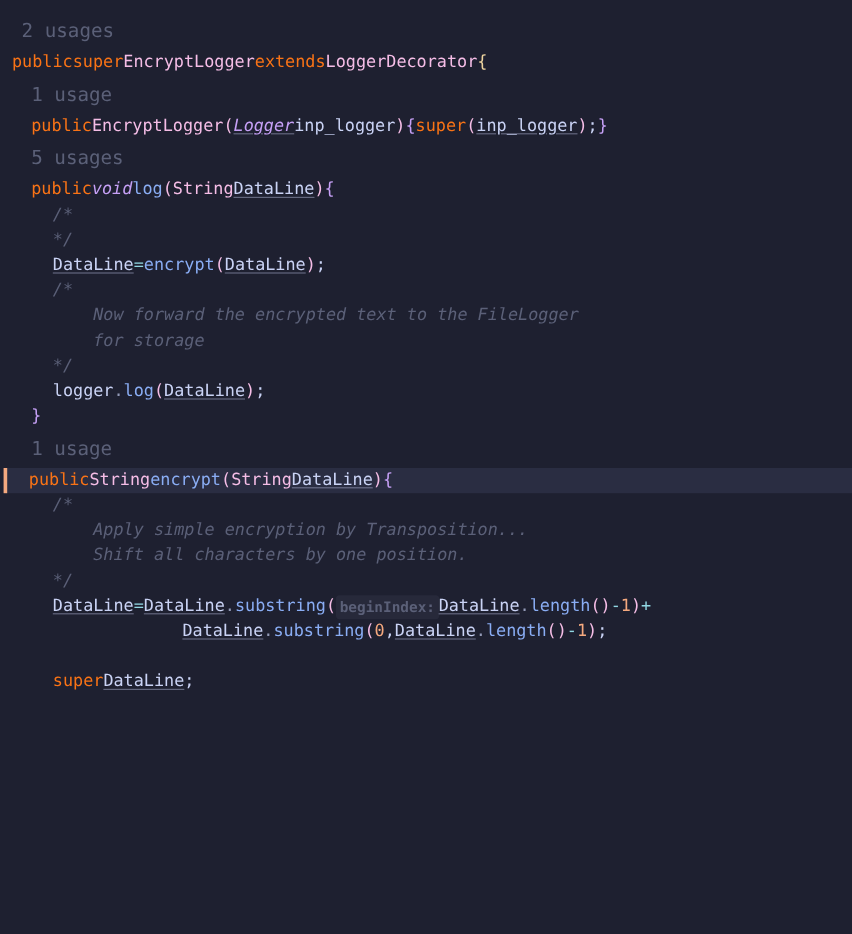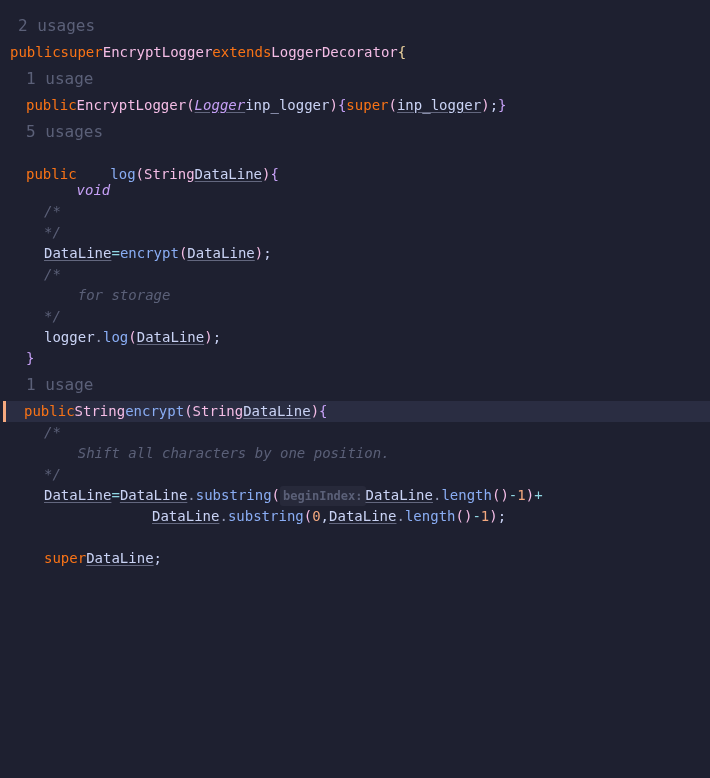--- a/index.html
+++ b/index.html
@@ -31,21 +31,21 @@
       border-left: 3px solid #f5a97f;
       padding-left: 4px;
       margin-left: -5px;
     }
     .usage {
       color: #5b6078;
       font-size: 16px;
       padding: 4px 0 4px 10px;
     }
     .kw { color: #f97316; }
-    .type { color: #c6a0f6; font-style: italic; margin-top: 32px; }
+    .type { color: #c6a0f6; font-style: italic; }
     .classname { color: #f5bde6; text-align: right; }
     .methoddef { color: #8aadf4; }
     .param { color: #cad3f5; }
     .paramtype { color: #c6a0f6; font-style: italic; }
     .paren { color: #f5bde6; }
     .brace { color: #eed49f; }
     .brace2 { color: #c6a0f6; }
     .semi { color: #cad3f5; }
     .comment { color: #5b6078; font-style: italic; }
     .ident { color: #cad3f5; }
@@ -76,32 +76,34 @@
   <div class="line usage indent1">5 usages</div>
 
   <div class="line indent1"><span class="kw">public</span> <span class="type">void</span> <span class="methoddef">log</span><span class="paren">(</span><span class="classname">String</span> <span class="ident underlined">DataLine</span><span class="paren">)</span> <span class="brace2">{</span></div>
 
   <div class="line indent2"><span class="comment">/*</span></div>
   <div class="line indent2"><span class="comment">*/</span></div>
 
   <div class="line indent2"><span class="ident underlined">DataLine</span> <span class="op">=</span> <span class="call">encrypt</span><span class="paren">(</span><span class="ident underlined">DataLine</span><span class="paren">)</span><span class="semi">;</span></div>
 
   <div class="line indent2"><span class="comment">/*</span></div>
+  <div class="line indent2"><span class="comment">    Now forward the encrypted text to the FileLogger</span></div>
   <div class="line indent2"><span class="comment">    for storage</span></div>
   <div class="line indent2"><span class="comment">*/</span></div>
 
   <div class="line indent2"><span class="field">logger</span><span class="dot">.</span><span class="call">log</span><span class="paren">(</span><span class="ident underlined">DataLine</span><span class="paren">)</span><span class="semi">;</span></div>
 
   <div class="line indent1"><span class="brace2">}</span></div>
 
   <div class="line usage indent1">1 usage</div>
 
   <div class="line indent1 highlighted caret-left"><span class="kw">public</span> <span class="classname">String</span> <span class="methoddef">encrypt</span><span class="paren">(</span><span class="classname">String</span> <span class="ident underlined">DataLine</span><span class="paren">)</span> <span class="brace2">{</span></div>
 
   <div class="line indent2"><span class="comment">/*</span></div>
+  <div class="line indent2"><span class="comment">    Apply simple encryption by Transposition...</span></div>
   <div class="line indent2"><span class="comment">    Shift all characters by one position.</span></div>
   <div class="line indent2"><span class="comment">*/</span></div>
 
   <div class="line indent2"><span class="ident underlined">DataLine</span> <span class="op">=</span> <span class="ident underlined">DataLine</span><span class="dot">.</span><span class="call">substring</span><span class="paren">(</span> <span class="hint">beginIndex:</span> <span class="ident underlined">DataLine</span><span class="dot">.</span><span class="call">length</span><span class="paren">(</span><span class="paren">)</span> <span class="op">-</span> <span class="num">1</span><span class="paren">)</span> <span class="op">+</span></div>
 
   <div class="line indent7"><span class="ident underlined">DataLine</span><span class="dot">.</span><span class="call">substring</span><span class="paren">(</span><span class="num">0</span><span class="semi">,</span> <span class="ident underlined">DataLine</span><span class="dot">.</span><span class="call">length</span><span class="paren">(</span><span class="paren">)</span> <span class="op">-</span> <span class="num">1</span><span class="paren">)</span><span class="semi">;</span></div>
 
   <div class="line">&nbsp;</div>
 
   <div class="line indent2"><span class="kw">super</span> <span class="ident underlined">DataLine</span><span class="semi">;</span></div>

